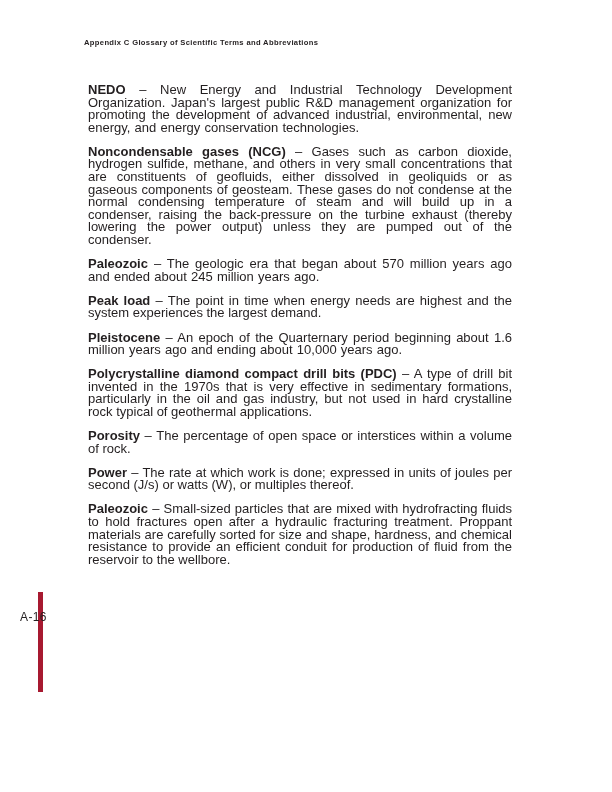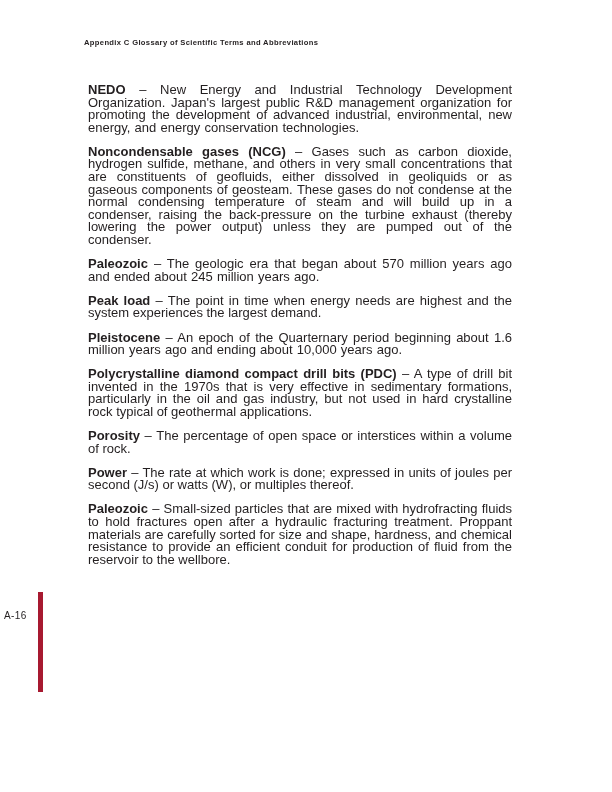--- a/index.html
+++ b/index.html
@@ -26,23 +26,23 @@
     left: 84px;
     top: 38px;
     font-size: 7.6px;
     letter-spacing: 0.35px;
     color: #231f20;
     font-weight: bold;
     white-space: nowrap;
   }
   .folio {
     position: absolute;
-    left: 4px;
+    left: 20px;
     top: 610px;
-    font-size: 10px;
+    font-size: 12px;
     color: #231f20;
     letter-spacing: 0.4px;
     text-align: center;
   }
   .side-bar {
     position: absolute;
     left: 38px;
     top: 592px;
     width: 5px;
     height: 100px;

